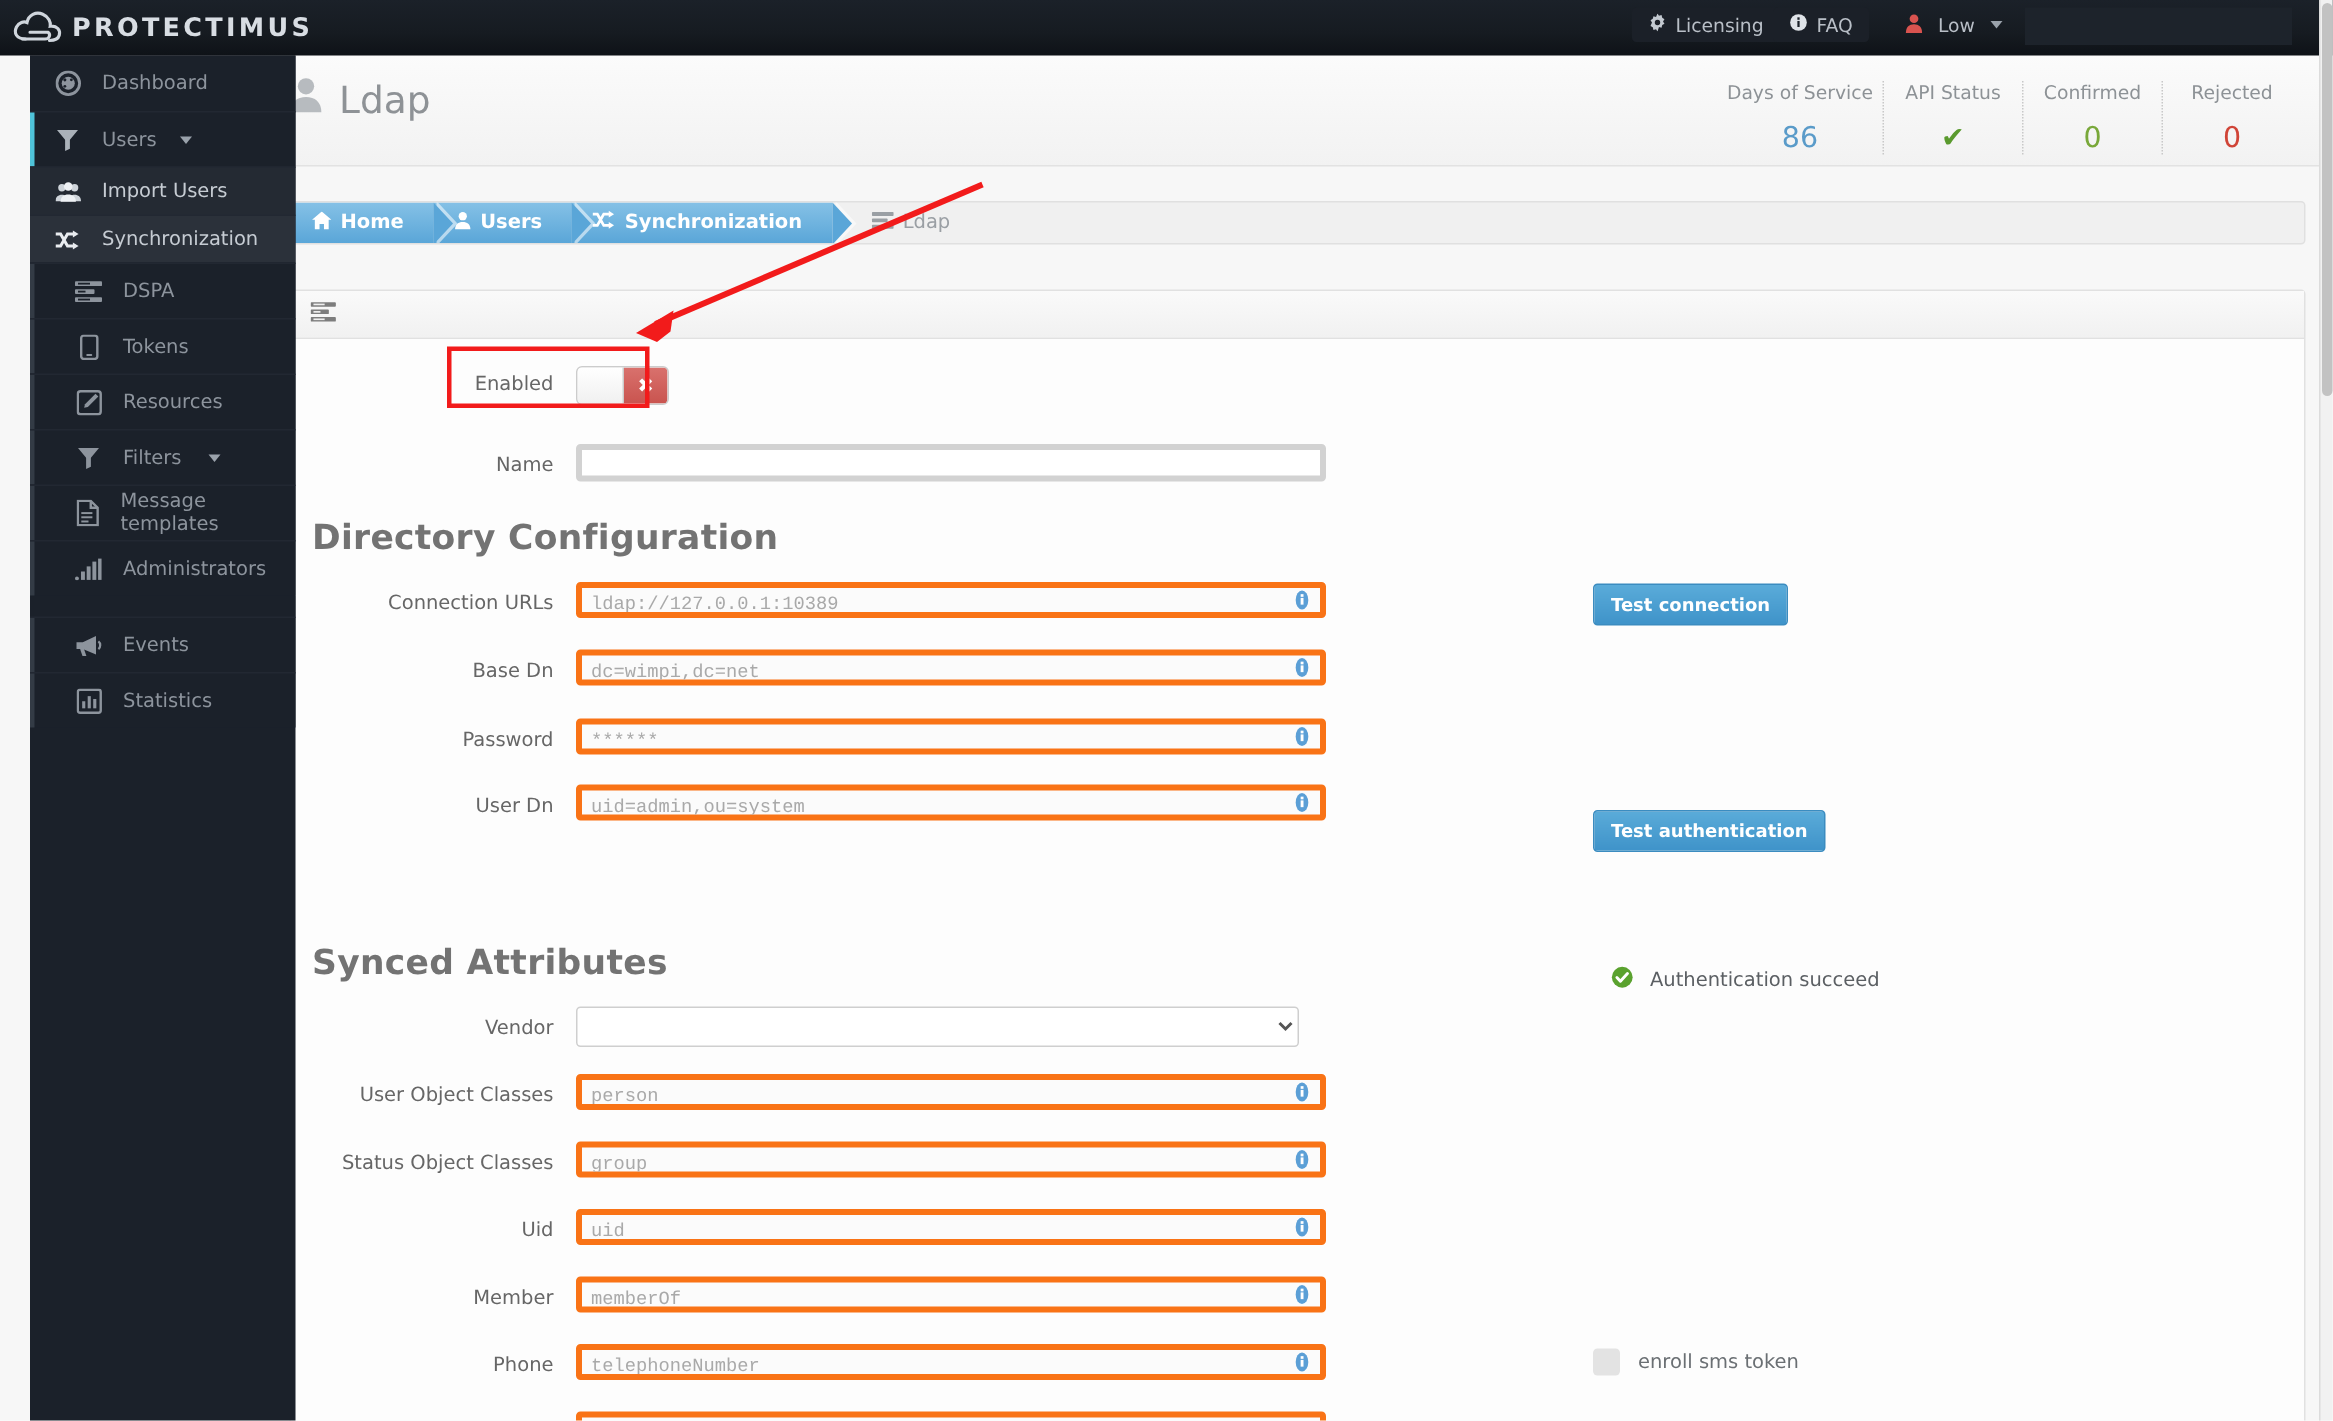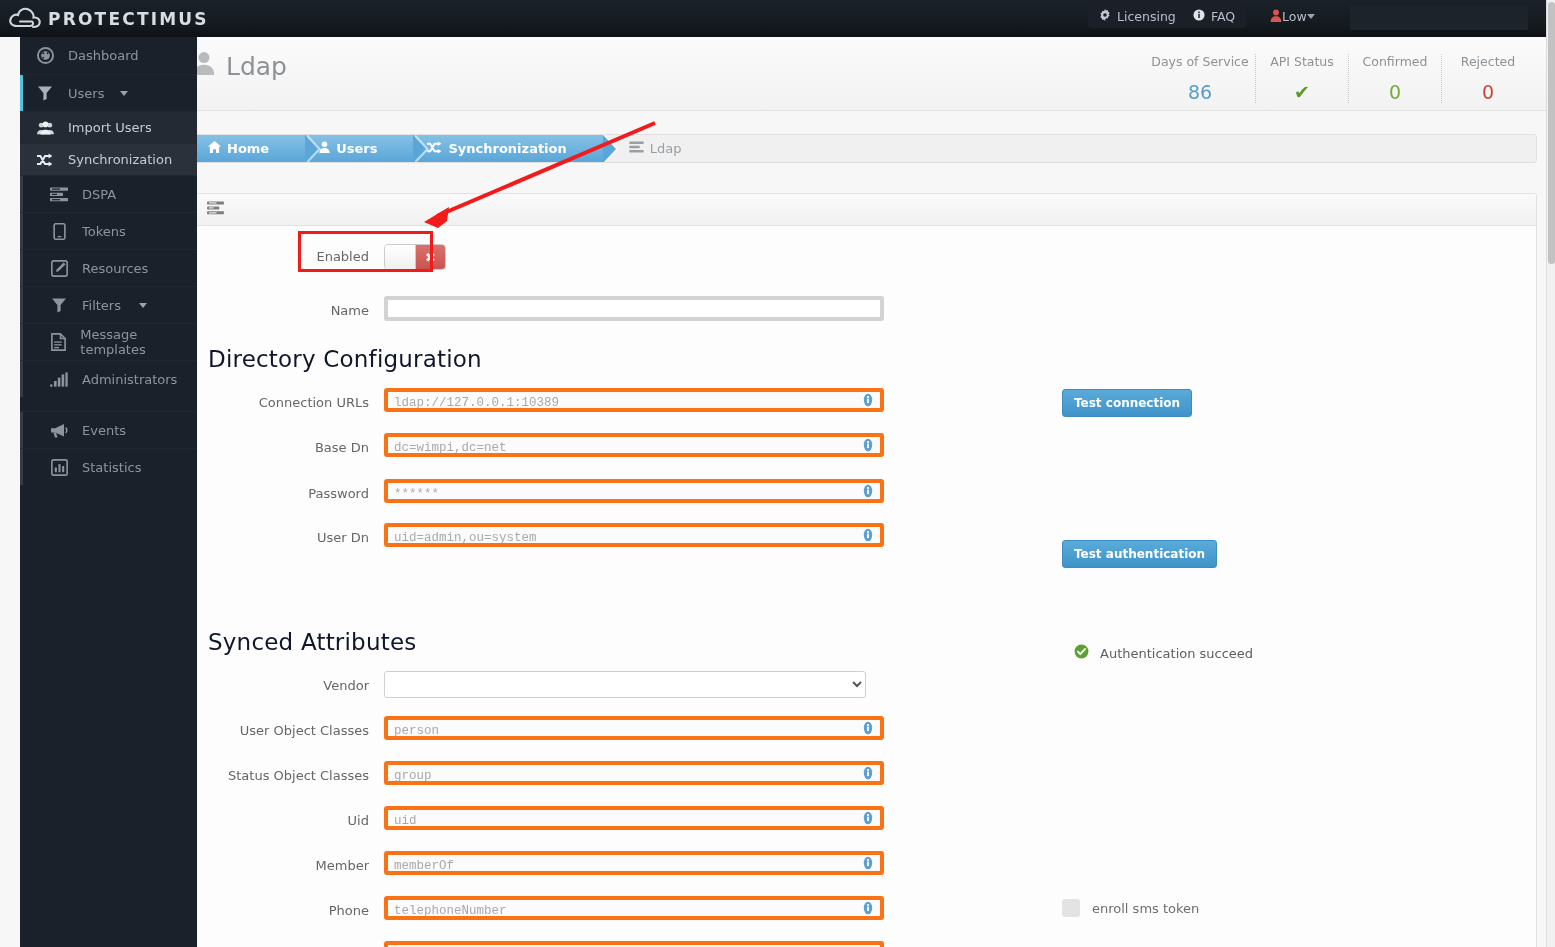--- a/index.html
+++ b/index.html
@@ -35,21 +35,21 @@
     position: absolute; top: 5px; height: 23px;
     background: #1b2028; border-radius: 3px;
     color: #b9bfc7; font-size: 12.5px;
     display: flex; align-items: center; gap: 6px;
     padding: 0 11px; cursor: pointer; white-space: nowrap;
   }
   #btn-licensing { left: 1088px; }
   #btn-faq { left: 1182px; }
   #user-menu {
     position: absolute; left: 1262px; top: 5px; height: 23px;
-    display: flex; align-items: center; gap: 0;
+    display: flex; align-items: center; gap: 10px;
     color: #b9bfc7; font-size: 12.5px; cursor: pointer; padding: 0 8px;
   }
   .caret-dn {
     width: 0; height: 0; border-left: 4.5px solid transparent;
     border-right: 4.5px solid transparent; border-top: 5px solid #9aa2ab;
     display: inline-block;
   }
   
   #sidebar {
     position: absolute; left: 0; top: 37px; width: 177px; height: 910px;
@@ -104,21 +104,21 @@
     background: #f7f7f7; overflow: hidden;
   }
   
   #crumbs {
     position: absolute; left: 16px; top: 23px; width: 1344px; height: 29px;
     background: #f0f0f0; border: 1px solid #e0e0e0; border-radius: 3px;
     display: flex; align-items: stretch; overflow: hidden;
   }
   .crumb {
     position: relative; display: flex; align-items: center; gap: 6px;
-    padding: 0 36px 0 14px; color: #fff; font-size: 13px; font-weight: bold;
+    padding: 0 20px 0 14px; color: #fff; font-size: 13px; font-weight: bold;
     background: #6db3e0;
     background: linear-gradient(180deg,#85c1e6 0%,#5aa6d8 100%);
     cursor: pointer;
   }
   .crumb::after {
     content: ""; position: absolute; right: -13px; top: 50%;
     margin-top: -14px; width: 0; height: 0;
     border-top: 14px solid transparent; border-bottom: 14px solid transparent;
     border-left: 13px solid #5aa6d8; z-index: 3;
   }
@@ -161,21 +161,21 @@
   .info-ic {
     position: absolute; right: 5px; top: 50%; margin-top: -7px;
     width: 14px; height: 14px;
   }
   select.sel {
     width: 482px; height: 27px; border: 1px solid #cfcfcf; border-radius: 3px;
     background: #fff; font-size: 12.5px; color: #555;
     font-family: "DejaVu Sans", "Liberation Sans", sans-serif;
   }
   .sec-title {
-    font-size: 23px; color: #0f172a; font-weight: normal;
+    font-size: 23px; color: #737373; font-weight: bold;
     margin: 0 0 16px 14px; letter-spacing: .2px;
   }
   .btn-blue {
     display: inline-block; background: #4a9ed1;
     background: linear-gradient(180deg,#5aabd9 0%,#3f93c9 100%);
     border: 1px solid #3b8cc0; border-radius: 3px;
     color: #fff; font-size: 12px; font-weight: bold;
     padding: 6px 11px; cursor: pointer; white-space: nowrap;
   }
   .side-slot { position: absolute; left: 868px; top: 0; }

